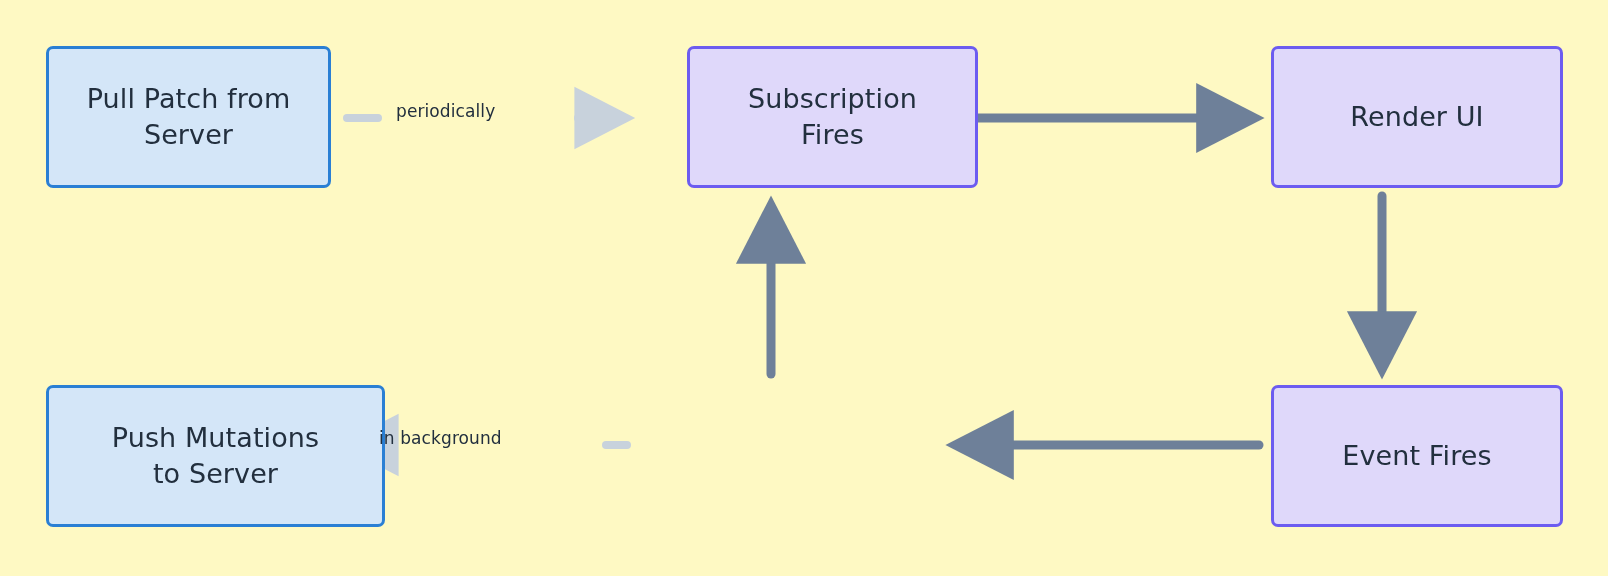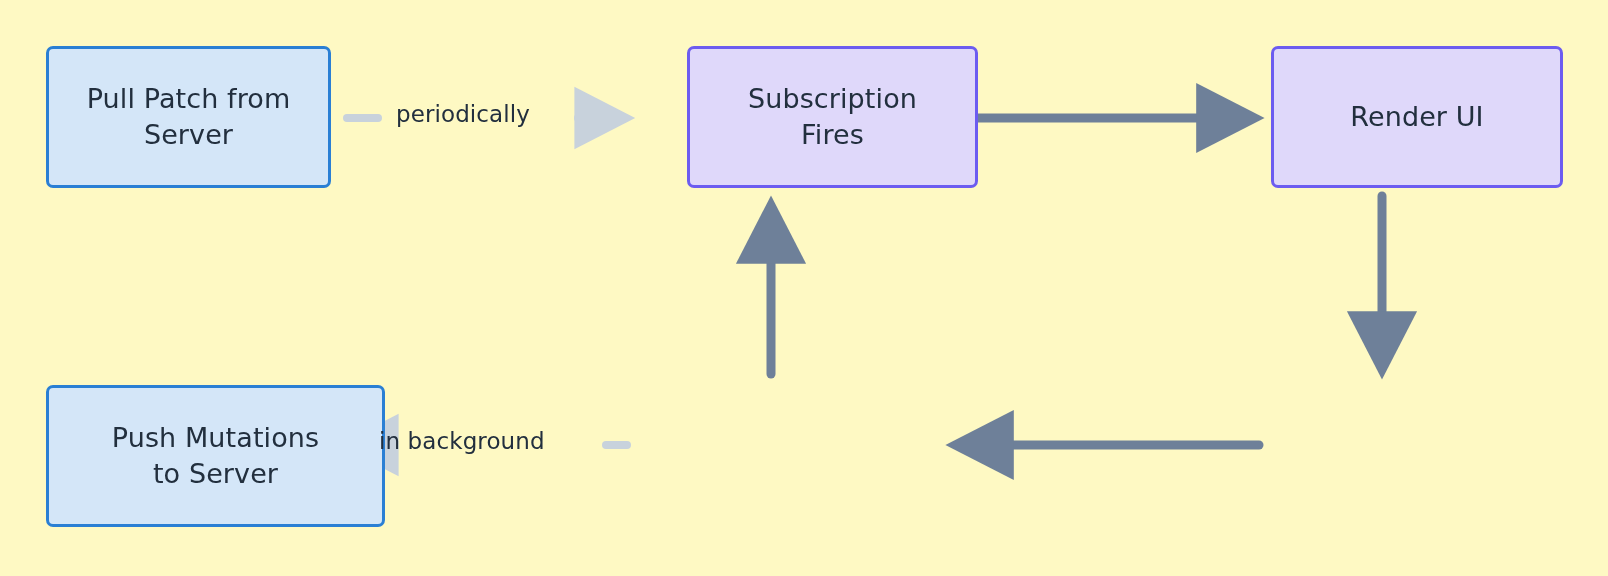--- a/index.html
+++ b/index.html
@@ -49,21 +49,21 @@
     left: 0;
     top: 0;
     width: 1608px;
     height: 576px;
     overflow: visible;
     pointer-events: none;
   }
 
   .edge-label {
     position: absolute;
-    font-size: 23px;
+    font-size: 17px;
     color: #222f3e;
     white-space: nowrap;
     letter-spacing: 0.1px;
   }
 </style>
 </head>
 <body>
 
 <div id="canvas">
 
@@ -117,18 +117,21 @@
   <div class="node purple" style="left:1271px; top:46px; width:292px; height:142px;">
     <span class="node-label">Render UI</span>
   </div>
 
   <div class="node blue" style="left:46px; top:385px; width:339px; height:142px;">
     <span class="node-label">Push Mutations
 to Server</span>
   </div>
 
 
+  <div class="node purple" style="left:1271px; top:385px; width:292px; height:142px;">
+    <span class="node-label">Event Fires</span>
+  </div>
 
   <div class="edge-label" style="left:396px; top:101px;">periodically</div>
 
   <div class="edge-label" style="left:379px; top:428px;">in background</div>
 
 </div>
 
 </body></html>

